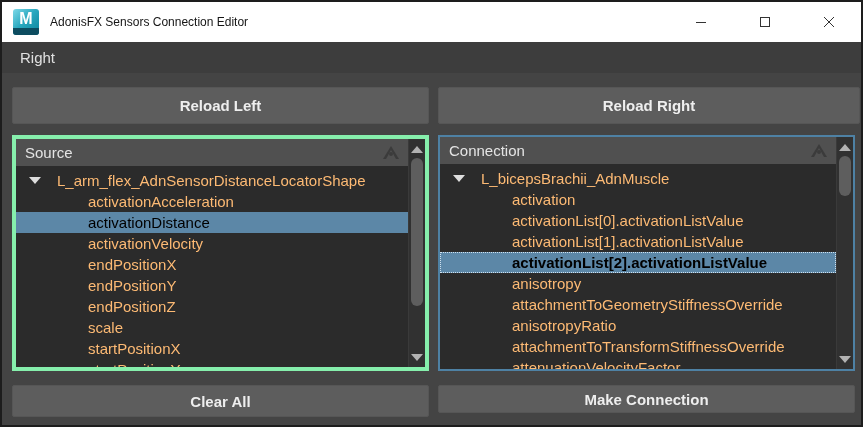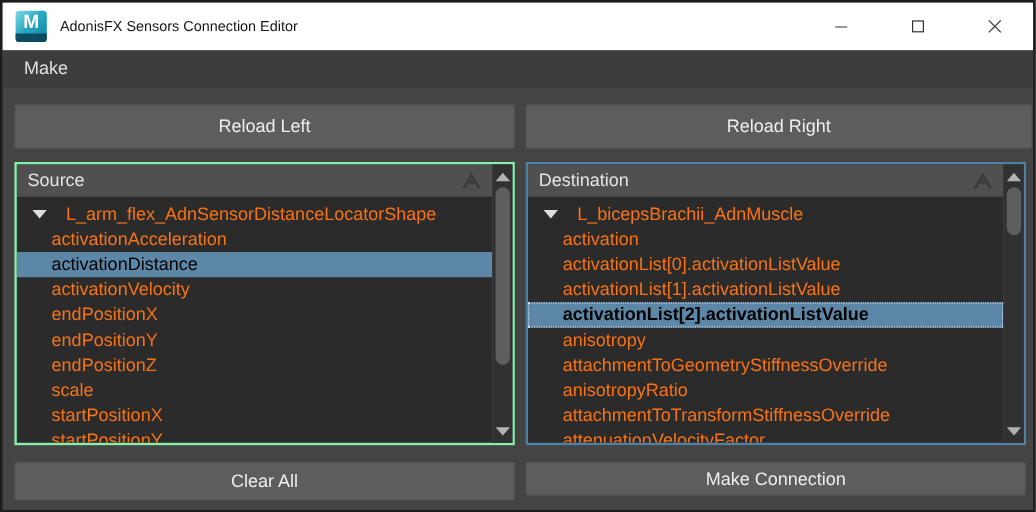--- a/index.html
+++ b/index.html
@@ -16,45 +16,45 @@
                    border-radius:0 0 3px 3px;}
   .title-text{margin-left:11px;font-size:12px;color:#151515;white-space:nowrap;}
   .win-controls{margin-left:auto;display:flex;height:100%;}
   .win-btn{width:64px;height:100%;display:flex;align-items:center;justify-content:center;cursor:default;}
   .win-btn svg{display:block;}
   
   .menubar{height:31px;background:#3d3d3d;display:flex;align-items:center;}
   .menu-item{color:#e0e0e0;font-size:15px;padding:0 18px;}
   
   .btn{position:absolute;background:#5d5d5d;color:#eeeeee;font-size:15px;border-radius:2px;
-       display:flex;align-items:center;justify-content:center;border:1px solid #565656;}
+       display:flex;align-items:center;justify-content:center;border:1px solid #565656;font-weight:bold;}
   #reload-left{left:10px;top:85px;width:417px;height:37px;}
   #reload-right{left:436px;top:85px;width:422px;height:37px;}
   #clear-all{left:10px;top:383px;width:417px;height:32px;}
   #make-connection{left:436px;top:383px;width:417px;height:28px;}
   
   .panel{position:absolute;top:133px;width:417px;height:236px;background:#2b2b2b;}
-  #panel-source{left:10px;border:2px solid #86efac;}
+  #panel-source{left:10px;border:4px solid #86efac;}
   #panel-dest{left:436px;border:2px solid #4e81a4;}
   .panel-inner{position:absolute;top:0;bottom:0;left:0;right:17px;overflow:hidden;}
   .panel-header{height:27px;background:#505050;display:flex;align-items:center;
                 padding:0 9px;color:#e4e4e4;font-size:15px;}
   .sort-icon{position:relative;width:16px;height:13px;margin-left:auto;flex:0 0 auto;}
   .sort-icon .t1{position:absolute;left:0;top:0;width:0;height:0;
                  border-left:8px solid transparent;border-right:8px solid transparent;
                  border-bottom:13px solid #3b3b3b;}
   .sort-icon .t2{position:absolute;left:3px;top:4px;width:0;height:0;
                  border-left:5px solid transparent;border-right:5px solid transparent;
                  border-bottom:9px solid #505050;}
   .sort-icon .dot{position:absolute;left:6px;top:6px;width:4px;height:4px;
                   background:#3b3b3b;border-radius:50%;}
   .tree{position:absolute;top:27px;left:0;right:0;bottom:0;overflow:hidden;padding-top:4px;}
-  .row{height:21px;line-height:21px;font-size:15px;color:#f97316;white-space:nowrap;
+  .row{height:21px;line-height:21px;font-size:15px;color:#fdba74;white-space:nowrap;
        display:flex;align-items:center;}
-  .row.child{padding-left:29px;}
+  .row.child{padding-left:72px;}
   .row.selected{background:#5c87a7;color:#000000;}
   .row.focused{outline:1px dotted #cfe0ee;outline-offset:-1px;font-weight:bold;}
   .tri-down{width:0;height:0;border-left:6px solid transparent;border-right:6px solid transparent;
             border-top:7px solid #dedede;margin-left:13px;flex:0 0 auto;}
   .root-label{margin-left:16px;}
   
   .scrollbar{position:absolute;top:0;bottom:0;right:0;width:17px;background:#313131;
              border-left:1px solid #3a3a3a;}
   .sb-arrow{position:absolute;left:0;right:0;height:16px;display:flex;align-items:center;justify-content:center;}
   .sb-arrow.up{top:2px;}
@@ -92,21 +92,21 @@
       <div class="win-btn">
         <svg width="12" height="12" viewBox="0 0 12 12">
           <line x1="1" y1="1" x2="11" y2="11" stroke="#333" stroke-width="1"></line>
           <line x1="11" y1="1" x2="1" y2="11" stroke="#333" stroke-width="1"></line>
         </svg>
       </div>
     </div>
   </div>
 
   <div class="menubar">
-    <span class="menu-item">Make</span>
+    <span class="menu-item">Right</span>
   </div>
 
   <div class="btn" id="reload-left">Reload Left</div>
   <div class="btn" id="reload-right">Reload Right</div>
 
   <div class="panel" id="panel-source">
     <div class="panel-inner">
       <div class="panel-header">
         <span>Source</span>
         <span class="sort-icon">
@@ -156,21 +156,21 @@
       <div class="sb-thumb"></div>
       <div class="sb-arrow down">
           <span class="tri-dn"></span>
         </div>
     </div>
   </div>
 
   <div class="panel" id="panel-dest">
     <div class="panel-inner">
       <div class="panel-header">
-        <span>Destination</span>
+        <span>Connection</span>
         <span class="sort-icon">
           <span class="t1"></span>
             <span class="t2"></span>
             <span class="dot"></span>
         </span>
       </div>
       <div class="tree">
           <div class="row root">
             <span class="tri-down"></span>
             <span class="root-label">L_bicepsBrachii_AdnMuscle</span>

